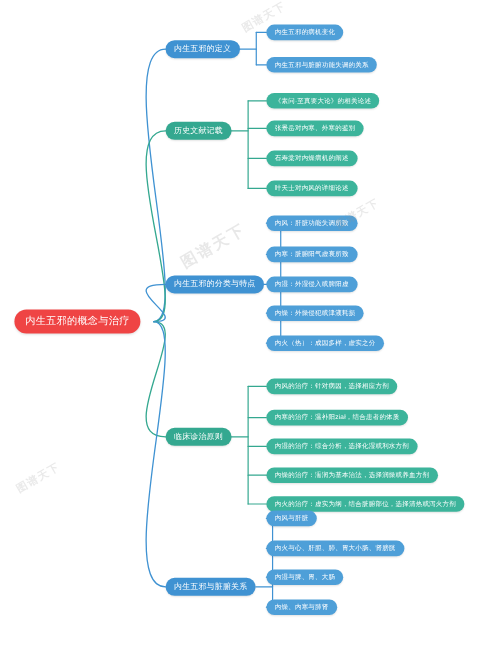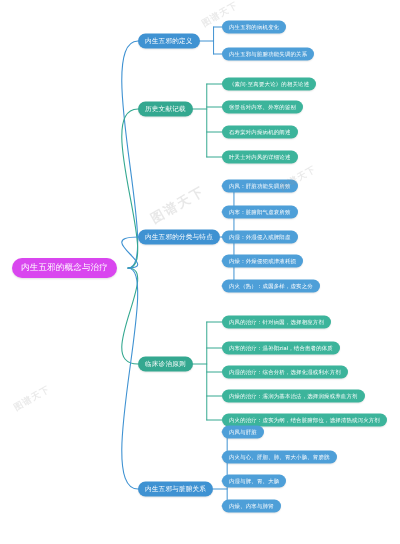--- a/index.html
+++ b/index.html
@@ -113,21 +113,21 @@
       <path d="M 206.765625 396 H 222" fill="none" stroke="#34a890" stroke-width="1" stroke-linecap="round"></path>
       <path d="M 206.765625 420 H 222" fill="none" stroke="#34a890" stroke-width="1" stroke-linecap="round"></path>
       <path d="M 128 268 C 162 268, 92 489, 138 489" fill="none" stroke="#3f92d2" stroke-width="1.1" stroke-linecap="round"></path>
       <path d="M 213.15625 489 H 227.15625" fill="none" stroke="#3f92d2" stroke-width="1" stroke-linecap="round"></path>
       <path d="M 227.15625 432 V 506" fill="none" stroke="#3f92d2" stroke-width="1" stroke-linecap="round"></path>
       <path d="M 227.15625 432 H 222" fill="none" stroke="#3f92d2" stroke-width="1" stroke-linecap="round"></path>
       <path d="M 227.15625 457 H 222" fill="none" stroke="#3f92d2" stroke-width="1" stroke-linecap="round"></path>
       <path d="M 227.15625 481 H 222" fill="none" stroke="#3f92d2" stroke-width="1" stroke-linecap="round"></path>
       <path d="M 227.15625 506 H 222" fill="none" stroke="#3f92d2" stroke-width="1" stroke-linecap="round"></path>
     </svg>
-<div class="node root " style="left: 12px; top: 268px; background: #d946ef;">内生五邪的概念与治疗</div>
+<div class="node root " style="left: 12px; top: 268px; background: #ef4444;">内生五邪的概念与治疗</div>
     <div class="node branch " style="left: 138px; top: 41px; background: rgb(63, 146, 210);">内生五邪的定义</div>
     <div class="node leaf " style="left: 222px; top: 27px; background: rgb(78, 159, 216);">内生五邪的病机变化</div>
     <div class="node leaf " style="left: 222px; top: 54px; background: rgb(78, 159, 216);">内生五邪与脏腑功能失调的关系</div>
     <div class="node branch " style="left: 138px; top: 109px; background: rgb(52, 168, 144);">历史文献记载</div>
     <div class="node leaf " style="left: 222px; top: 84px; background: rgb(60, 180, 155);">《素问·至真要大论》的相关论述</div>
     <div class="node leaf " style="left: 222px; top: 107px; background: rgb(60, 180, 155);">张景岳对内寒、外寒的鉴别</div>
     <div class="node leaf " style="left: 222px; top: 132px; background: rgb(60, 180, 155);">石寿棠对内燥病机的阐述</div>
     <div class="node leaf " style="left: 222px; top: 157px; background: rgb(60, 180, 155);">叶天士对内风的详细论述</div>
     <div class="node branch " style="left: 138px; top: 237px; background: rgb(63, 146, 210);">内生五邪的分类与特点</div>
     <div class="node leaf " style="left: 222px; top: 186px; background: rgb(78, 159, 216);">内风：肝脏功能失调所致</div>

